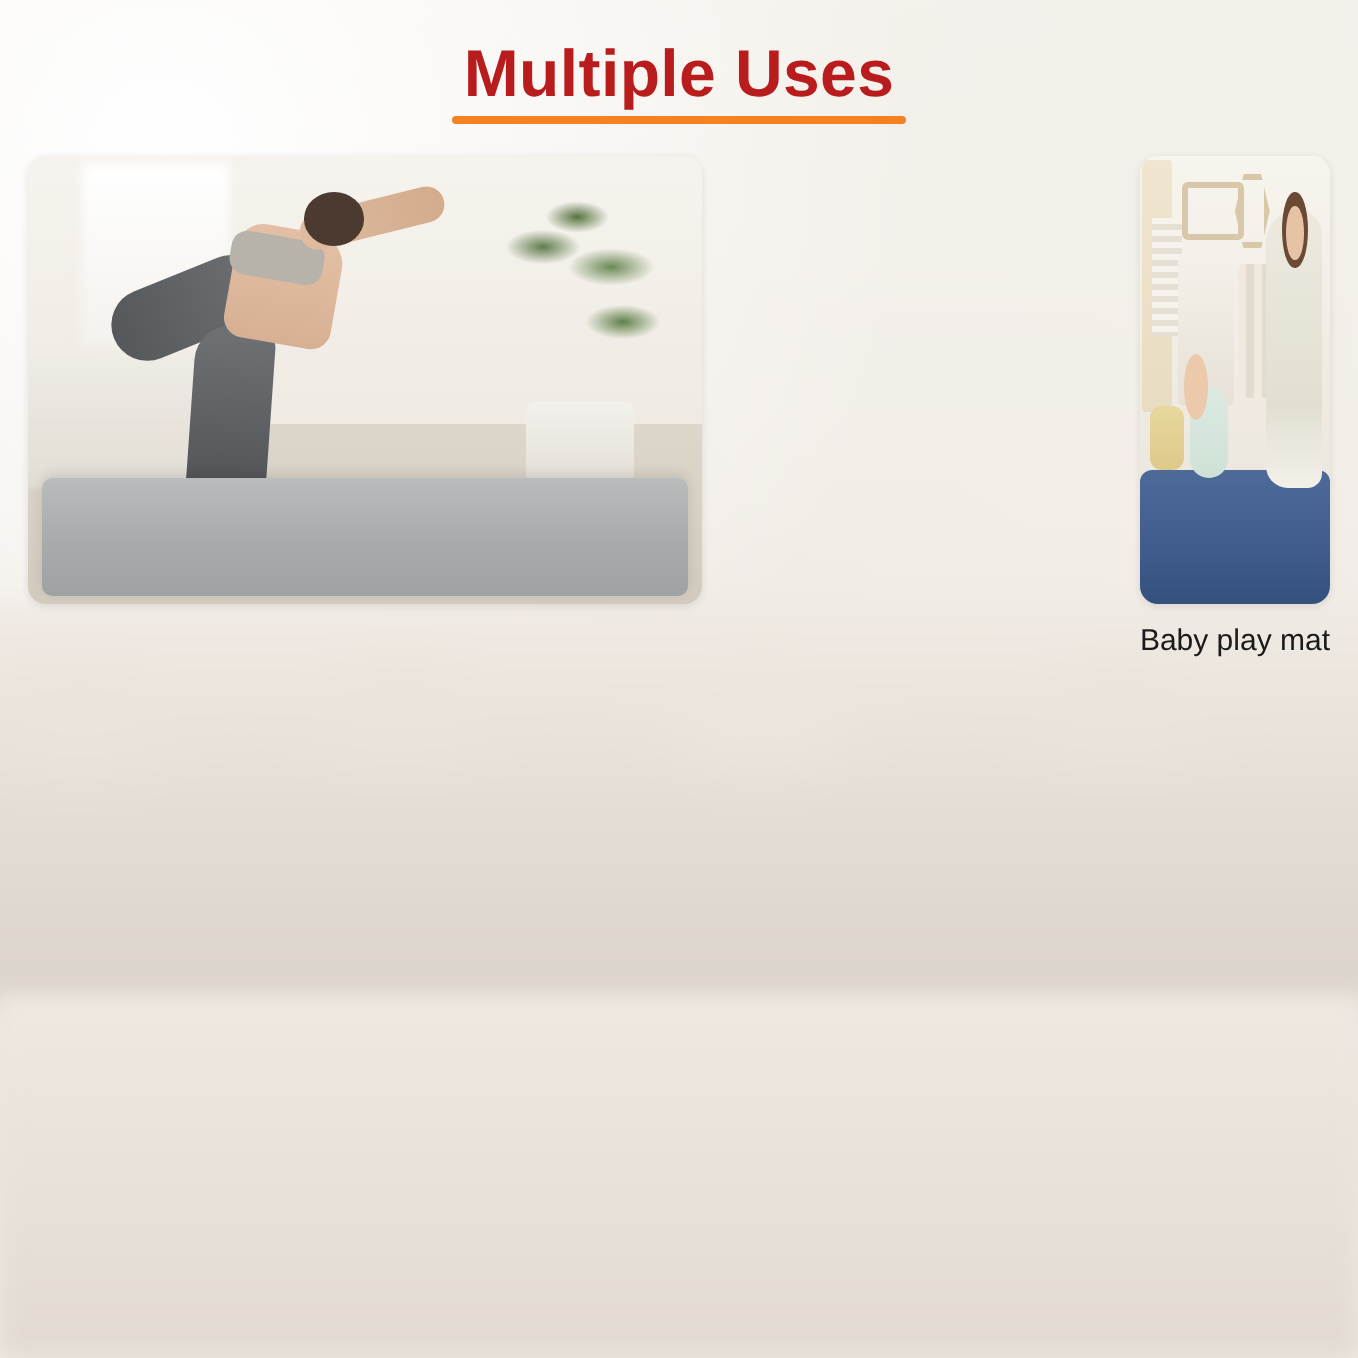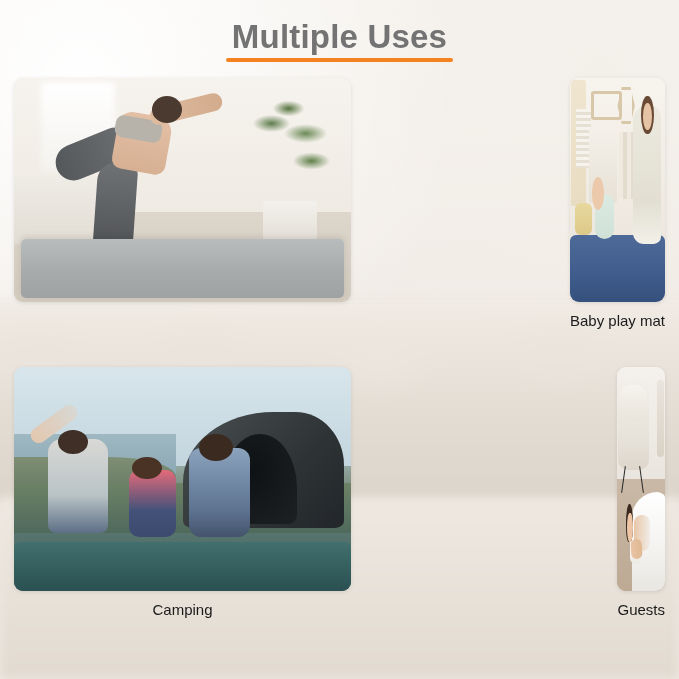--- a/index.html
+++ b/index.html
@@ -58,21 +58,21 @@
     top: 18px;
     left: 0;
     width: 100%;
     text-align: center;
   }
   .title {
     display: inline-block;
     position: relative;
     font-size: 33px;
     font-weight: bold;
-    color: #737373;
+    color: #b91c1c;
     letter-spacing: 0.2px;
     padding: 0 6px 6px 6px;
     line-height: 1.15;
   }
   .title-underline {
     position: absolute;
     left: 0;
     right: 0;
     bottom: 0;
     height: 4px;
@@ -374,53 +374,16 @@
         <div class="mat"></div>
         <div class="mom-body"></div>
         <div class="mom-head"></div>
         <div class="mom-face"></div>
         <div class="baby-body"></div>
         <div class="baby-head"></div>
       </div>
       <div class="caption">Baby play mat</div>
     </div>
 
-    <div class="cell">
-      <div class="photo p3">
-        <div class="sky"></div>
-        <div class="sea"></div>
-        <div class="cliff"></div>
-        <div class="grass"></div>
-        <div class="tent"></div>
-        <div class="tent-door"></div>
-        <div class="mat"></div>
-        <div class="woman-arm"></div>
-        <div class="woman"></div>
-        <div class="woman-head"></div>
-        <div class="girl"></div>
-        <div class="girl-head"></div>
-        <div class="man"></div>
-        <div class="man-head"></div>
-      </div>
-      <div class="caption">Camping</div>
-    </div>
-
-    <div class="cell right">
-      <div class="photo p4">
-        <div class="wall"></div>
-        <div class="floor"></div>
-        <div class="sofa"></div>
-        <div class="sofa-back"></div>
-        <div class="leg1"></div>
-        <div class="leg2"></div>
-        <div class="table"></div>
-        <div class="duvet"></div>
-        <div class="pillow"></div>
-        <div class="woman-body"></div>
-        <div class="woman-arm"></div>
-        <div class="woman-head"></div>
-        <div class="woman-face"></div>
-      </div>
-      <div class="caption">Guests</div>
-    </div>
+
 
   </div>
 </div>
 
 </body></html>

